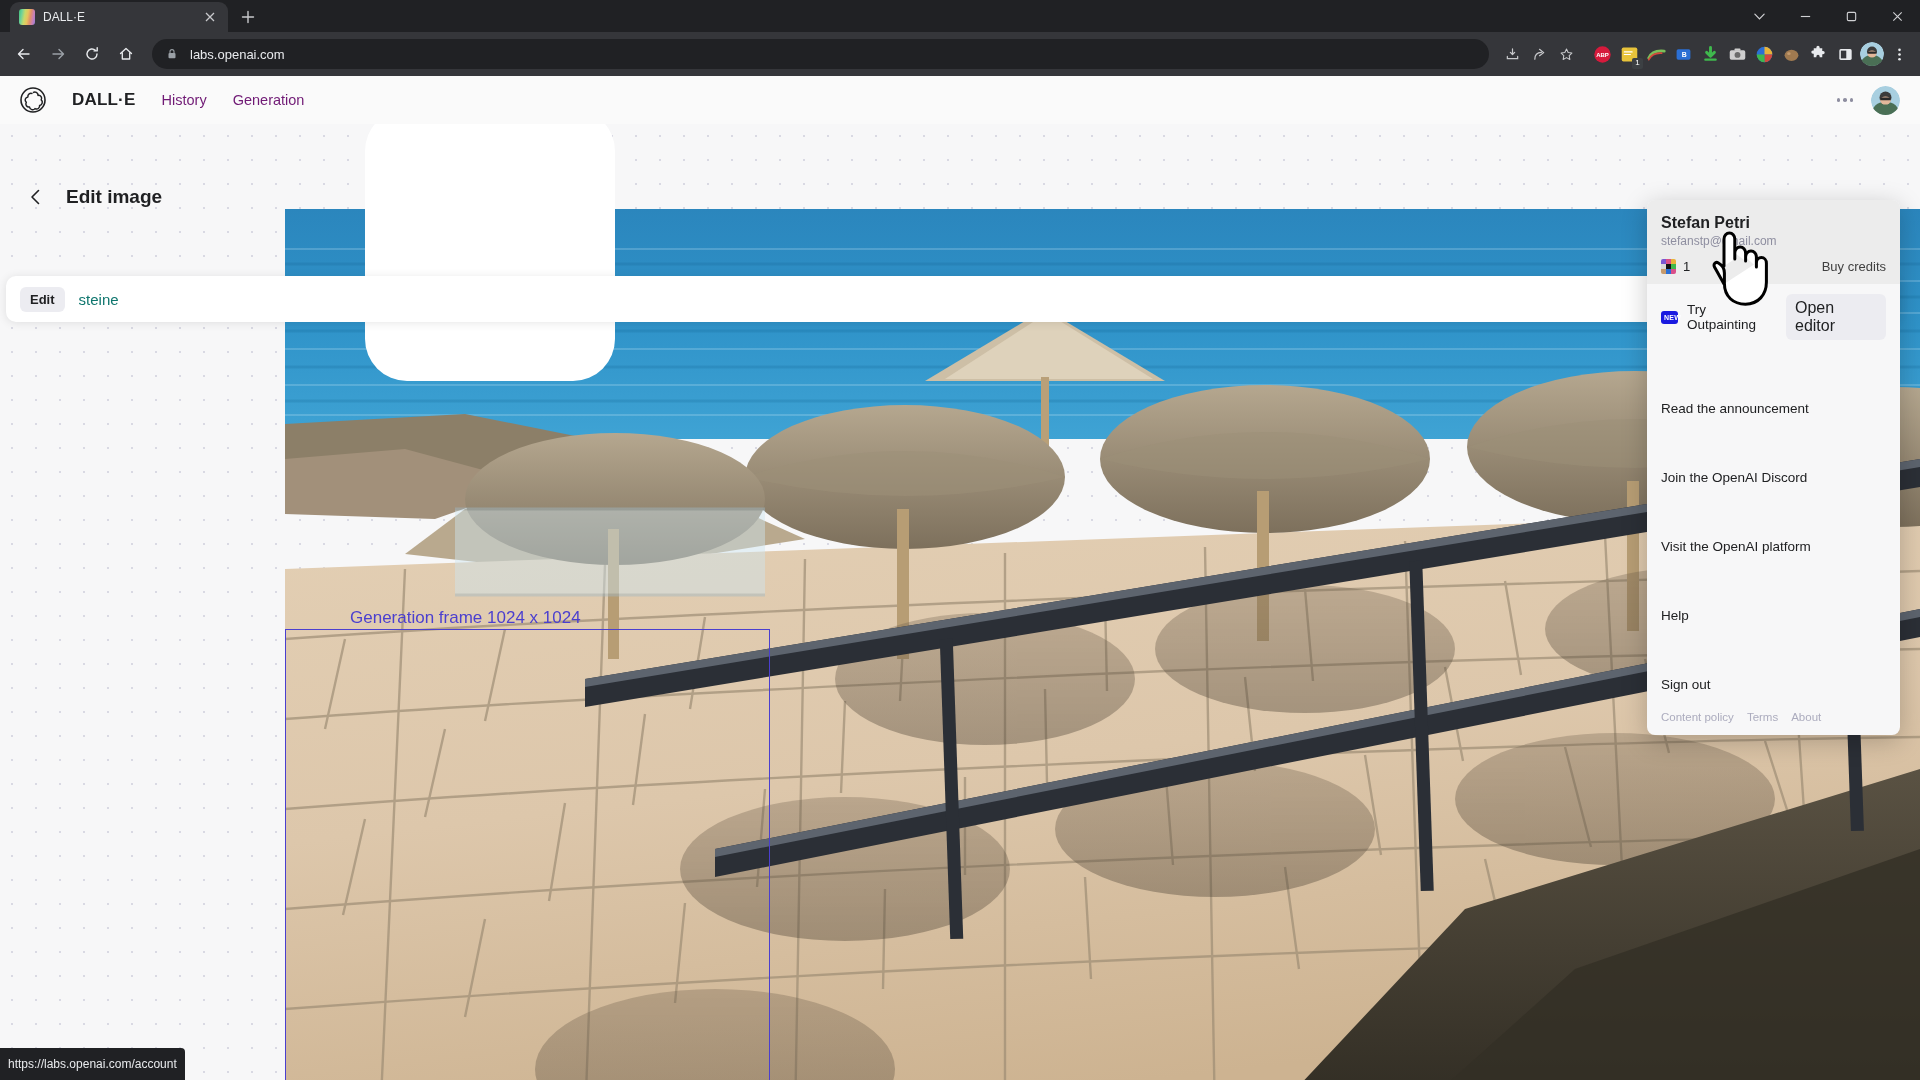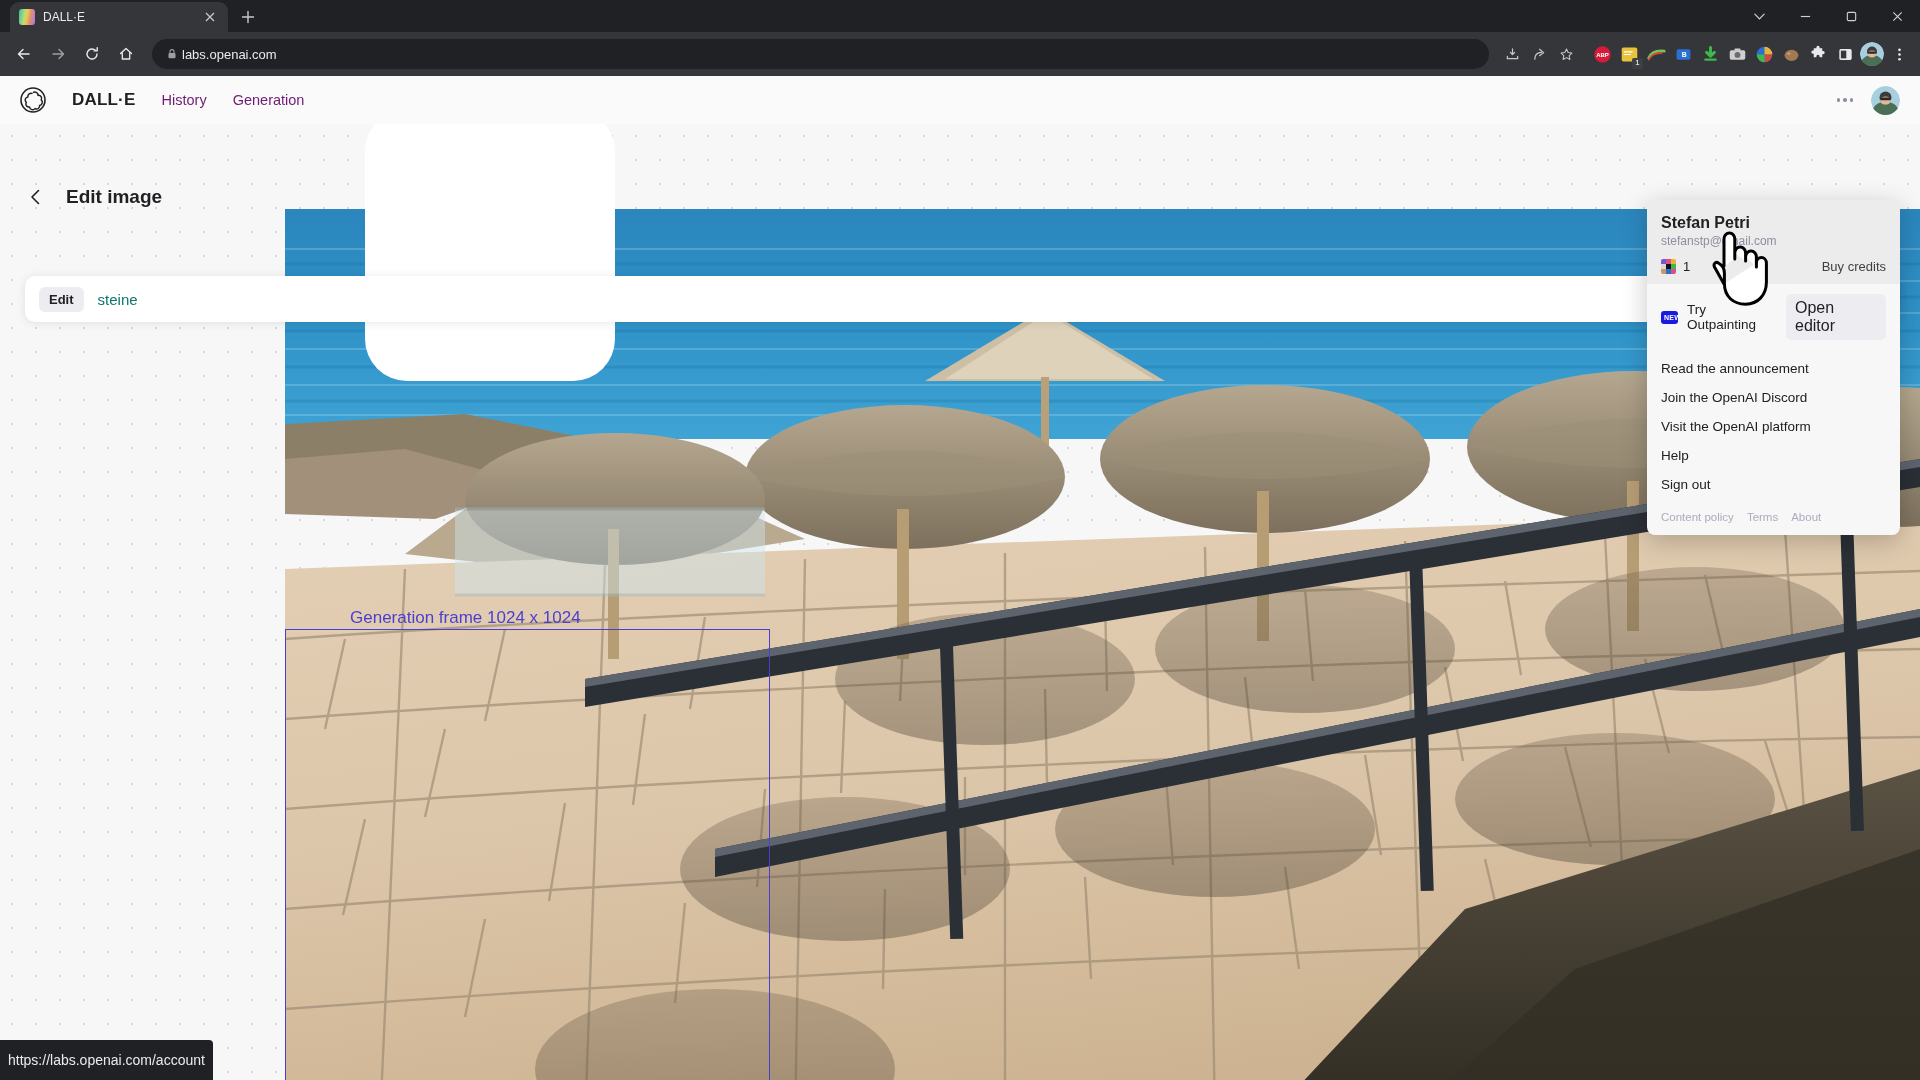--- a/index.html
+++ b/index.html
@@ -38,21 +38,21 @@
   .wc svg { width:13px; height:13px; }
 
   .toolbar {
     height:44px; background:#35363a; display:flex; align-items:center;
     padding:0 8px; gap:2px; flex:0 0 44px;
   }
   .tb-btn { width:32px; height:32px; display:flex; align-items:center; justify-content:center; border-radius:50%; flex:0 0 32px; }
   .tb-btn svg { width:16px; height:16px; }
   .omnibox {
     flex:1; height:30px; background:#202124; border-radius:16px; margin:0 8px;
-    display:flex; align-items:center; padding:0 14px; gap:4px; min-width:0;
+    display:flex; align-items:center; padding:0 14px; gap:12px; min-width:0;
   }
   .omnibox .lock svg { width:12px; height:12px; display:block; }
   .url { color:#e8eaed; font-size:13px; white-space:nowrap; overflow:hidden; }
   .tb-right { display:flex; align-items:center; gap:1px; }
   .ext { width:26px; height:26px; display:flex; align-items:center; justify-content:center; position:relative; }
   .ext-badge {
     position:absolute; right:-1px; bottom:-2px; background:#3c4043; color:#fff;
     font-size:8px; line-height:10px; min-width:11px; height:11px; border-radius:2px;
     text-align:center; padding:0 1px;
   }
@@ -91,21 +91,21 @@
 
   
   .edit-header {
     position:absolute; left:26px; top:110px; display:flex; align-items:center; gap:20px; z-index:22;
   }
   .back-chevron { width:20px; height:20px; }
   .edit-title { font-size:19px; font-weight:700; color:#202123; }
 
   
   .promptbar {
-    position:absolute; left:25px; right:20px; top:200px; height:46px;
+    position:absolute; left:6px; right:20px; top:200px; height:46px;
     background:#fff; border-radius:10px; box-shadow:0 1px 10px rgba(0,0,0,.10);
     display:flex; align-items:center; padding:0 14px; gap:14px; z-index:21;
   }
   .edit-chip {
     background:#ececf1; color:#202123; font-size:13px; font-weight:700;
     padding:5px 10px; border-radius:6px;
   }
   .prompt-text { font-size:15px; color:#0f766e; }
 
   
@@ -144,31 +144,31 @@
   .new-badge {
     background:#1a1ae0; color:#fff; font-size:7px; font-weight:700; letter-spacing:.3px;
     padding:3px 3px; border-radius:3px; line-height:1; width:17px; text-align:center;
   }
   .dd-out-label { font-size:13.5px; color:#202123; }
   .open-editor {
     margin-left:auto; background:#ececf1; color:#202123; font-size:16px;
     padding:5px 9px; border-radius:6px;
   }
   .dd-list { padding:4px 0 6px; }
-  .dd-item { padding:7px 14px; font-size:13.5px; color:#202123; }
+  .dd-item { padding:7px 14px; font-size:13.5px; color:#202123;margin-top:40px; }
   .dd-foot { display:flex; gap:13px; padding:6px 14px 12px; }
   .dd-foot span { font-size:11.5px; color:#acacbe; }
 
   
   .cursor { position:absolute; left:1704px; top:150px; width:64px; height:86px; z-index:60; pointer-events:none; }
 
   
   .statusbar {
-    position:absolute; left:0; bottom:0; height:40px; background:#202124;
-    color:#e8eaed; font-size:14px; display:flex; align-items:center;
+    position:absolute; left:0; bottom:0; height:32px; background:#202124;
+    color:#e8eaed; font-size:12px; display:flex; align-items:center;
     padding:0 8px; border-radius:0 4px 0 0; z-index:50;
   }
 </style>
 </head>
 <body>
 
 <div class="browser">
 
   <div class="tabstrip">
     <div class="tab">

